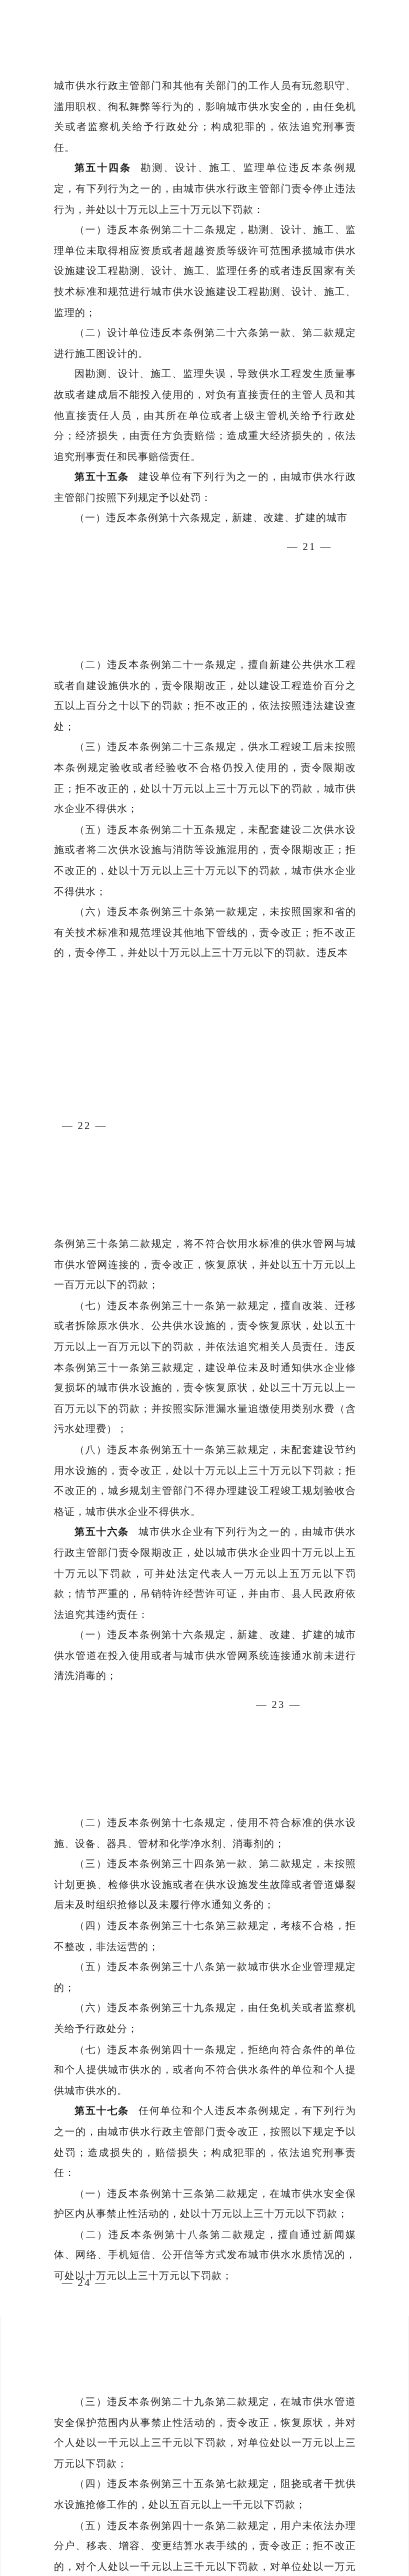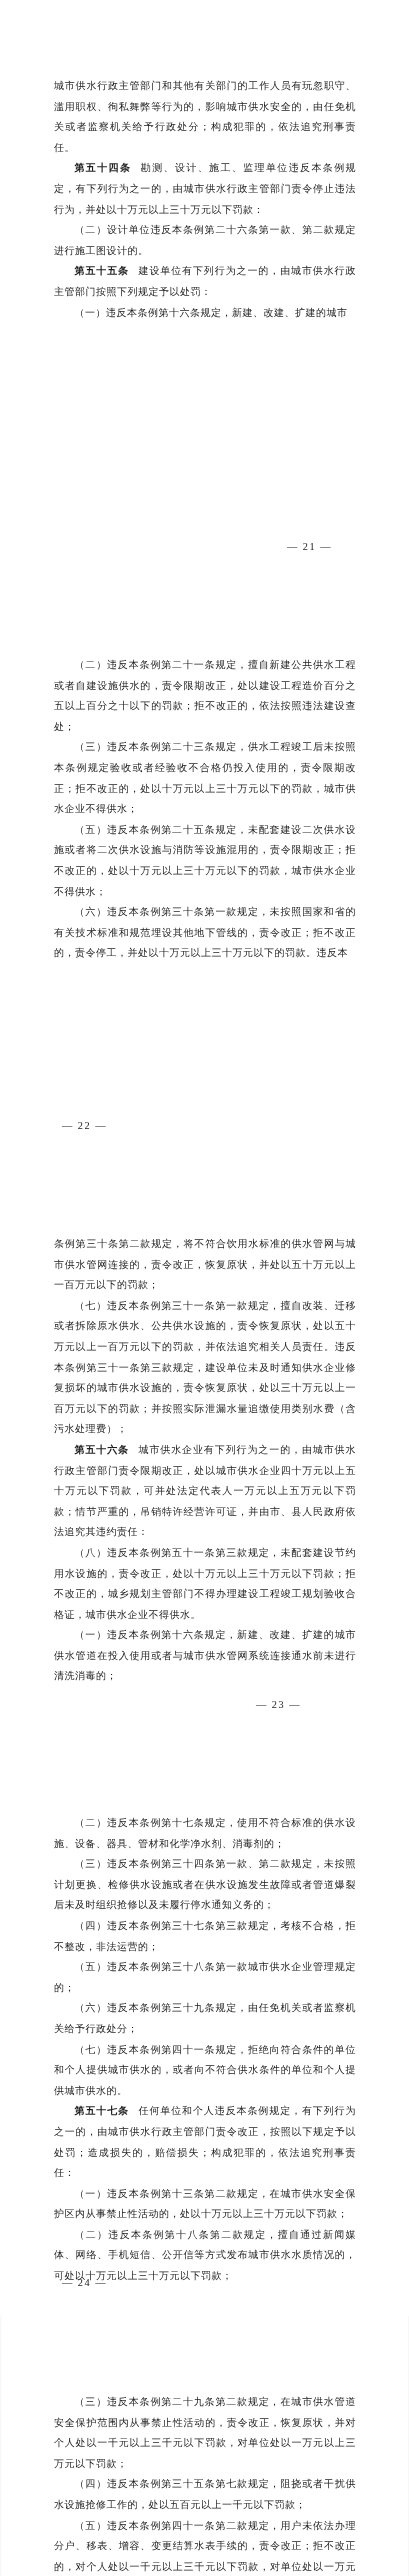--- a/index.html
+++ b/index.html
@@ -14,41 +14,43 @@
   .pagenum{position:absolute;font-size:10.3px;letter-spacing:1.5px;color:#222222;white-space:nowrap;}
 </style>
 </head>
 <body>
 
 <div id="doc-root">
     <div class="page">
       <div class="content">
         <p class="para-cont">城市供水行政主管部门和其他有关部门的工作人员有玩忽职守、滥用职权、徇私舞弊等行为的，影响城市供水安全的，由任免机关或者监察机关给予行政处分；构成犯罪的，依法追究刑事责任。</p>
         <p class="para-indent"><span class="lbl">第五十四条</span><span>勘测、设计、施工、监理单位违反本条例规定，有下列行为之一的，由城市供水行政主管部门责令停止违法行为，并处以十万元以上三十万元以下罚款：</span></p>
+        <p class="para-indent">（一）违反本条例第二十二条规定，勘测、设计、施工、监理单位未取得相应资质或者超越资质等级许可范围承揽城市供水设施建设工程勘测、设计、施工、监理任务的或者违反国家有关技术标准和规范进行城市供水设施建设工程勘测、设计、施工、监理的；</p>
         <p class="para-indent">（二）设计单位违反本条例第二十六条第一款、第二款规定进行施工图设计的。</p>
+        <p class="para-indent">因勘测、设计、施工、监理失误，导致供水工程发生质量事故或者建成后不能投入使用的，对负有直接责任的主管人员和其他直接责任人员，由其所在单位或者上级主管机关给予行政处分；经济损失，由责任方负责赔偿；造成重大经济损失的，依法追究刑事责任和民事赔偿责任。</p>
         <p class="para-indent"><span class="lbl">第五十五条</span><span>建设单位有下列行为之一的，由城市供水行政主管部门按照下列规定予以处罚：</span></p>
         <p class="para-indent">（一）违反本条例第十六条规定，新建、改建、扩建的城市</p>
       </div>
       <div class="pagenum" style="right: 77px; top: 541px;">— 21 —</div>
     </div>
     <div class="page">
       <div class="content">
         <p class="para-indent">（二）违反本条例第二十一条规定，擅自新建公共供水工程或者自建设施供水的，责令限期改正，处以建设工程造价百分之五以上百分之十以下的罚款；拒不改正的，依法按照违法建设查处；</p>
         <p class="para-indent">（三）违反本条例第二十三条规定，供水工程竣工后未按照本条例规定验收或者经验收不合格仍投入使用的，责令限期改正；拒不改正的，处以十万元以上三十万元以下的罚款，城市供水企业不得供水；</p>
         <p class="para-indent">（五）违反本条例第二十五条规定，未配套建设二次供水设施或者将二次供水设施与消防等设施混用的，责令限期改正；拒不改正的，处以十万元以上三十万元以下的罚款，城市供水企业不得供水；</p>
         <p class="para-indent">（六）违反本条例第三十条第一款规定，未按照国家和省的有关技术标准和规范埋设其他地下管线的，责令改正；拒不改正的，责令停工，并处以十万元以上三十万元以下的罚款。违反本</p>
       </div>
       <div class="pagenum" style="left: 62px; top: 541px;">— 22 —</div>
     </div>
     <div class="page">
       <div class="content">
         <p class="para-cont">条例第三十条第二款规定，将不符合饮用水标准的供水管网与城市供水管网连接的，责令改正，恢复原状，并处以五十万元以上一百万元以下的罚款；</p>
         <p class="para-indent">（七）违反本条例第三十一条第一款规定，擅自改装、迁移或者拆除原水供水、公共供水设施的，责令恢复原状，处以五十万元以上一百万元以下的罚款，并依法追究相关人员责任。违反本条例第三十一条第三款规定，建设单位未及时通知供水企业修复损坏的城市供水设施的，责令恢复原状，处以三十万元以上一百万元以下的罚款；并按照实际泄漏水量追缴使用类别水费（含污水处理费）；</p>
+        <p class="para-indent">（八）违反本条例第五十一条第三款规定，未配套建设节约用水设施的，责令改正，处以十万元以上三十万元以下罚款；拒不改正的，城乡规划主管部门不得办理建设工程竣工规划验收合格证，城市供水企业不得供水。</p>
         <p class="para-indent"><span class="lbl">第五十六条</span><span>城市供水企业有下列行为之一的，由城市供水行政主管部门责令限期改正，处以城市供水企业四十万元以上五十万元以下罚款，可并处法定代表人一万元以上五万元以下罚款；情节严重的，吊销特许经营许可证，并由市、县人民政府依法追究其违约责任：</span></p>
-        <p class="para-indent">（八）违反本条例第五十一条第三款规定，未配套建设节约用水设施的，责令改正，处以十万元以上三十万元以下罚款；拒不改正的，城乡规划主管部门不得办理建设工程竣工规划验收合格证，城市供水企业不得供水。</p>
         <p class="para-indent">（一）违反本条例第十六条规定，新建、改建、扩建的城市供水管道在投入使用或者与城市供水管网系统连接通水前未进行清洗消毒的；</p>
       </div>
       <div class="pagenum" style="right: 108px; top: 541px;">— 23 —</div>
     </div>
     <div class="page">
       <div class="content">
         <p class="para-indent">（二）违反本条例第十七条规定，使用不符合标准的供水设施、设备、器具、管材和化学净水剂、消毒剂的；</p>
         <p class="para-indent">（三）违反本条例第三十四条第一款、第二款规定，未按照计划更换、检修供水设施或者在供水设施发生故障或者管道爆裂后未及时组织抢修以及未履行停水通知义务的；</p>
         <p class="para-indent">（四）违反本条例第三十七条第三款规定，考核不合格，拒不整改，非法运营的；</p>
         <p class="para-indent">（五）违反本条例第三十八条第一款城市供水企业管理规定的；</p>

